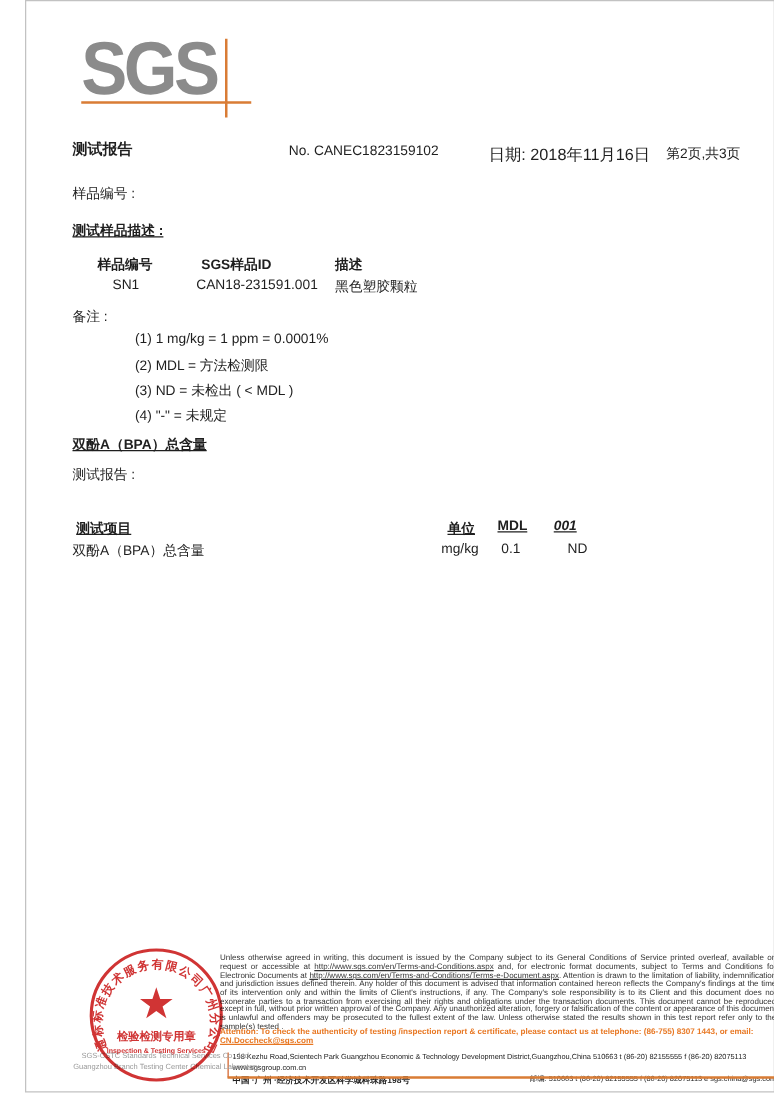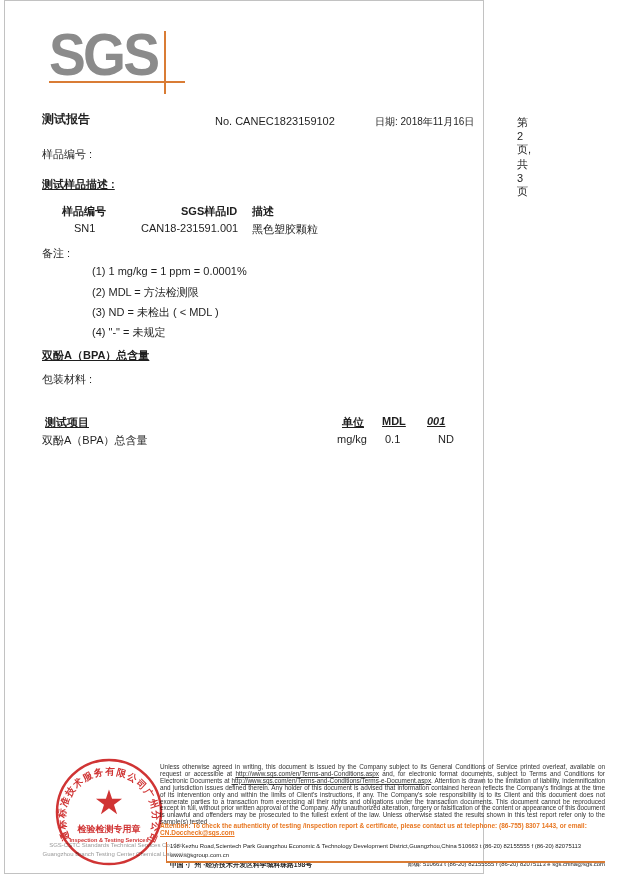--- a/index.html
+++ b/index.html
@@ -7,46 +7,46 @@
     --footer-orange:#e87722;
     --stamp-red:#cc2222;
     --logo-gray:#8b8b8b;
     --ink:#1f1f1f;
     --legal-ink:#333333;
     --frame:#c2c2c2;
   }
   *{margin:0;padding:0;box-sizing:border-box;}
   html,body{width:619px;height:875px;background:#ffffff;overflow:hidden;
     font-family:"Liberation Sans",sans-serif;color:var(--ink);}
-  .page{position:absolute;left:4px;top:0;width:480px;height:874px;
+  .page{position:absolute;left:20px;top:0;width:600px;height:874px;
     border:1px solid var(--frame);background:#fff;}
   .abs{position:absolute;}
 
   
   .sgs-logo{left:44px;top:24px;font-size:60px;font-weight:bold;line-height:1;
     letter-spacing:-3px;color:var(--logo-gray);transform:scaleX(.92);transform-origin:left;}
   .logo-hline{left:44px;top:80px;width:136px;height:2px;background:var(--accent-orange);}
   .logo-vline{left:159px;top:30px;width:2px;height:63px;background:var(--accent-orange);}
 
   
   .doc-title{left:37px;top:110px;font-size:12px;font-weight:bold;}
   .report-no{left:210px;top:114px;font-size:11px;}
-  .report-date{left:370px;top:114px;font-size:10px;}
+  .report-date{left:370px;top:114px;font-size:13px;}
   .page-info{left:512px;top:114px;font-size:11px;}
 
   .body-text{font-size:11px;}
   .bold{font-weight:bold;}
   .underline{text-decoration:underline;}
   .italic{font-style:italic;}
 
   .results-label{left:37px;top:146px;}
   .sample-desc-heading{left:37px;top:176px;}
 
   
-  .st-h1{left:57px;top:203px;} .st-h2{left:140px;top:203px;margin-left:36px;} .st-h3{left:247px;top:203px;}
+  .st-h1{left:57px;top:203px;} .st-h2{left:140px;top:203px;} .st-h3{left:247px;top:203px;}
   .st-c1{left:69px;top:221px;} .st-c2{left:136px;top:221px;} .st-c3{left:247px;top:221px;}
 
   .notes-label{left:37px;top:245px;}
   .note-1{left:87px;top:264px;}
   .note-2{left:87px;top:284px;}
   .note-3{left:87px;top:304px;}
   .note-4{left:87px;top:324px;}
 
   .bpa-heading{left:37px;top:347px;}
   .method-label{left:37px;top:371px;}
@@ -98,21 +98,21 @@
   <div class="abs body-text st-c2">CAN18-231591.001</div>
   <div class="abs body-text st-c3">黑色塑胶颗粒</div>
 
   <div class="abs body-text notes-label">备注 :</div>
   <div class="abs body-text note-1">(1) 1 mg/kg = 1 ppm = 0.0001%</div>
   <div class="abs body-text note-2">(2) MDL = 方法检测限</div>
   <div class="abs body-text note-3">(3) ND = 未检出 ( &lt; MDL )</div>
   <div class="abs body-text note-4">(4) "-" = 未规定</div>
 
   <div class="abs body-text bold underline bpa-heading">双酚A（BPA）总含量</div>
-  <div class="abs body-text method-label">包装材料 :</div>
+  <div class="abs body-text method-label">测试报告 :</div>
 
   <div class="abs body-text bold underline rt-h1">测试项目</div>
   <div class="abs body-text bold underline rt-h2">单位</div>
   <div class="abs body-text bold underline rt-h3">MDL</div>
   <div class="abs body-text bold underline italic rt-h4">001</div>
   <div class="abs body-text rt-c1">双酚A（BPA）总含量</div>
   <div class="abs body-text rt-c2">mg/kg</div>
   <div class="abs body-text rt-c3">0.1</div>
   <div class="abs body-text rt-c4">ND</div>
 

